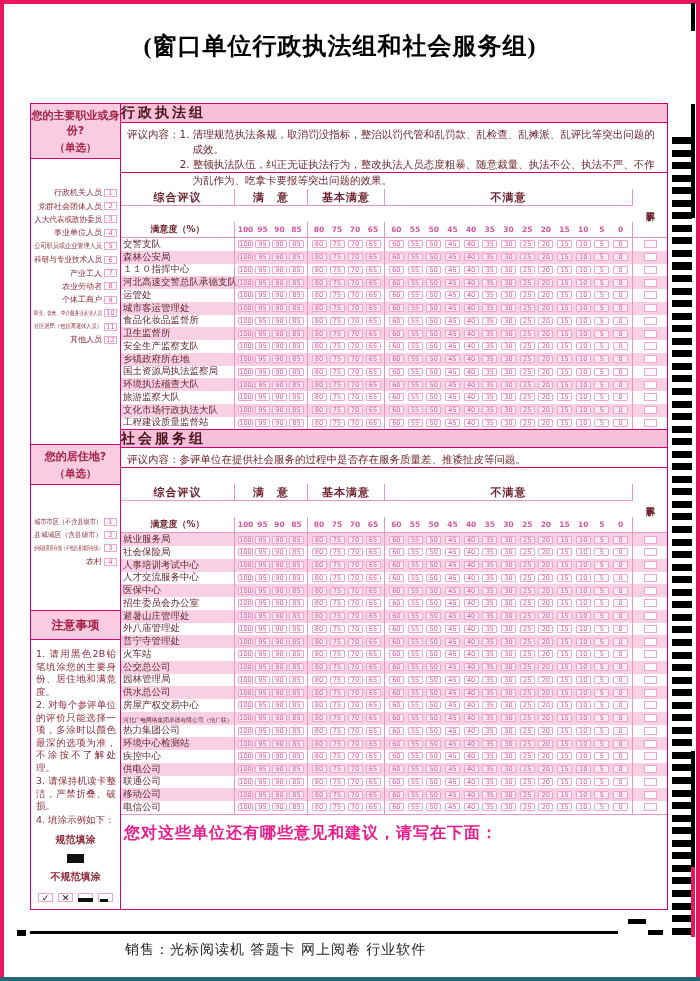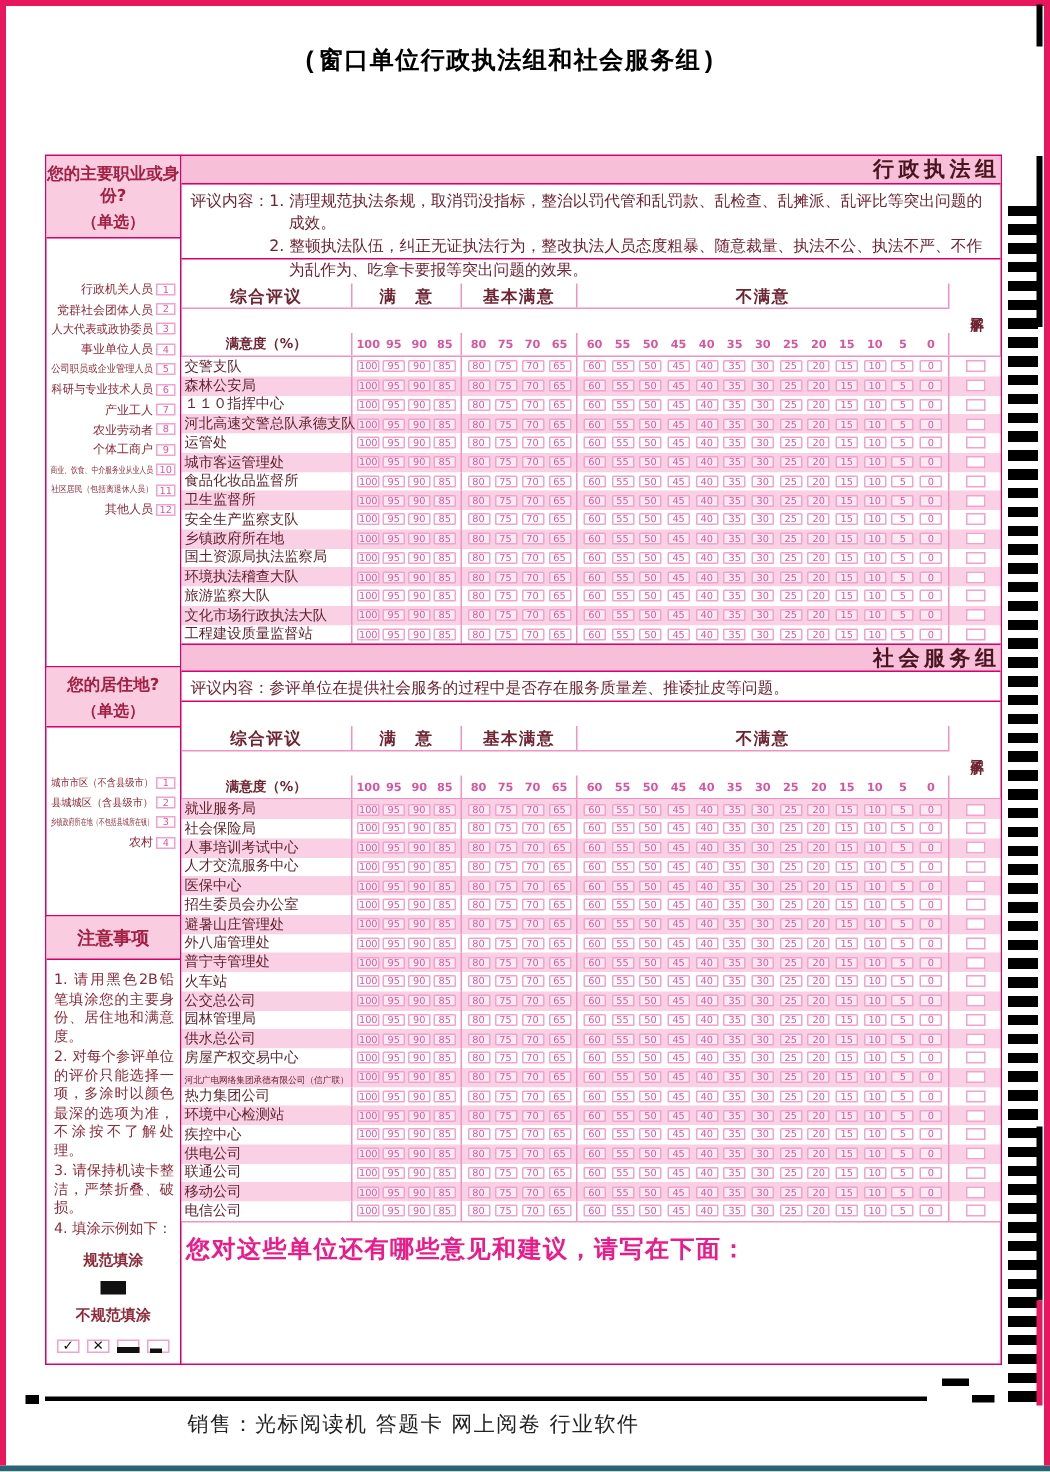--- a/index.html
+++ b/index.html
@@ -16,21 +16,21 @@
     --prompt:#ea1c8c;
   }
   *{box-sizing:border-box;margin:0;padding:0;}
   body{width:700px;height:981px;font-family:"DejaVu Sans","Liberation Sans",sans-serif;}
   .page{position:relative;width:700px;height:981px;background:#fff;overflow:hidden;}
   .frame{position:absolute;left:0;top:0;width:700px;height:977px;border-left:4px solid var(--crimson);border-top:4px solid var(--crimson);border-right:4px solid var(--crimson);pointer-events:none;z-index:6;}
   .bottom-line{position:absolute;left:0;top:977px;width:700px;height:4px;background:#2a6573;}
 
   .title{position:absolute;top:20px;left:40px;width:600px;text-align:center;color:#000;}
   .t1{font-size:23px;font-weight:bold;font-family:"DejaVu Serif","Liberation Serif",serif;letter-spacing:1px;}
-  .t2{font-size:16px;font-weight:bold;font-family:Liberation Mono, monospace;margin-top:10px;letter-spacing:1px;}
+  .t2{font-size:24px;font-weight:bold;font-family:Liberation Serif, serif;margin-top:10px;letter-spacing:1px;}
 
   .form{position:absolute;left:30px;top:103px;width:638px;height:807px;display:flex;}
   .sidebar{width:91px;display:flex;flex-direction:column;flex:none;}
   .sb-sec{border:1px solid var(--mag);background:#fff;}
   .sb-occ{height:342px;}
   .sb-res{height:167px;margin-top:-1px;}
   .sb-notes{flex:1;margin-top:-1px;}
   .sb-head{background:var(--pinkbg);border-bottom:1px solid var(--mag);text-align:center;color:#a32045;font-weight:bold;padding:4px 0 3px;}
   .sb-head .l1{font-size:11px;}
   .sb-head .l2{font-size:10.5px;margin-top:3px;}
@@ -43,21 +43,21 @@
   .notes-body{padding:8px 4px 0 5px;color:var(--notered);font-size:9.5px;line-height:1.32;}
   .note-item{text-align:justify;margin-bottom:1px;}
   .good-label,.bad-label{text-align:center;font-size:10px;color:var(--notered);font-weight:bold;margin-top:7px;}
   .good-box{width:17px;height:9px;background:#111;margin:7px auto 0;}
   .bad-boxes{display:flex;justify-content:center;gap:5px;margin-top:9px;}
   .bad-box{width:15px;height:9px;border:1px solid var(--bub);position:relative;font-size:9px;line-height:8px;color:#111;text-align:center;}
   .bb-half::after{content:'';position:absolute;left:-1px;right:-1px;bottom:-1px;height:4px;background:#111;}
   .bb-dash::after{content:'';position:absolute;left:1px;bottom:-1px;width:8px;height:3px;background:#111;}
 
   .main{flex:1;border:1px solid var(--mag);margin-left:-1px;display:flex;flex-direction:column;background:#fff;}
-  .sec-bar{height:19px;background:var(--barbg);border-bottom:1px solid var(--mag);border-top:1px solid var(--mag);display:flex;align-items:center;justify-content:flex-end;flex:none;}
+  .sec-bar{height:19px;background:var(--barbg);border-bottom:1px solid var(--mag);border-top:1px solid var(--mag);display:flex;align-items:center;justify-content:flex-start;flex:none;}
   .sec-bar:first-child{border-top:0;}
   .sec-bar-text{font-size:14px;font-weight:bold;color:#4a1420;letter-spacing:3px;}
   .review{height:50px;border-bottom:1px solid var(--mag);display:flex;padding:4px 4px 0 6px;color:var(--maroon);font-size:10.5px;line-height:1.45;flex:none;}
   .review-short{height:20px;}
   .rev-label{flex:none;}
   .rev-lines{flex:1;}
   .rev-line{padding-left:13px;text-indent:-13px;}
 
   .thead{display:flex;flex:none;border-bottom:1px solid var(--grid);}
   .thead-left{flex:1;display:flex;flex-direction:column;min-width:0;}

